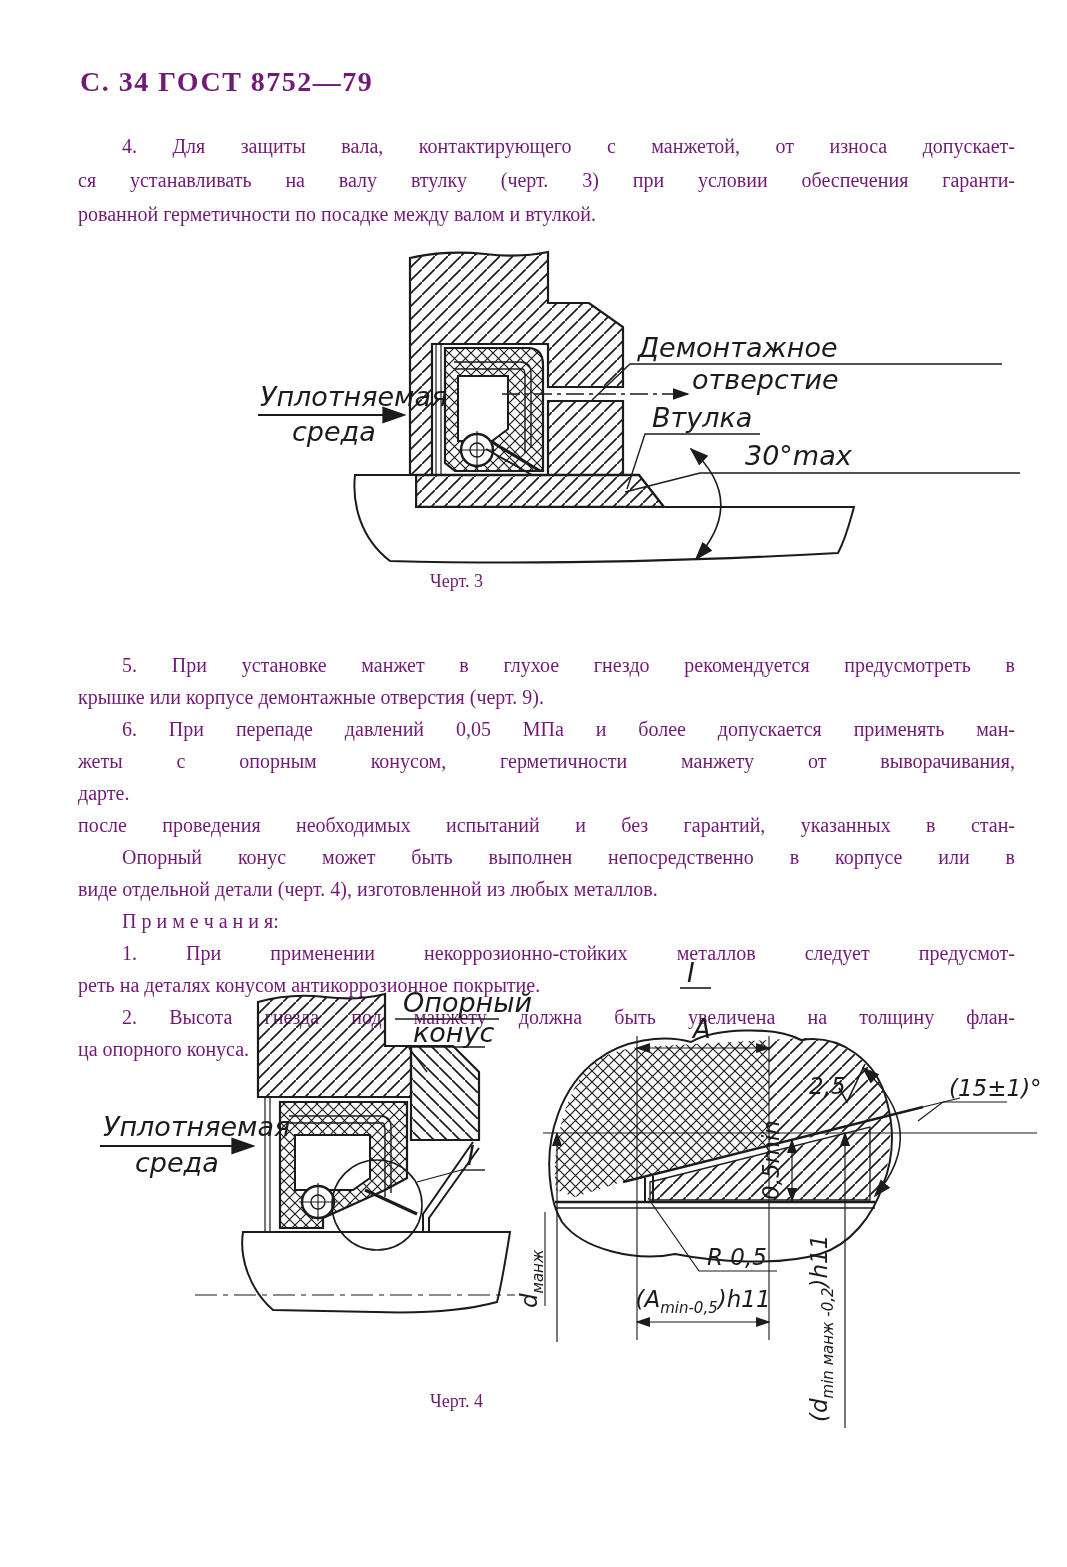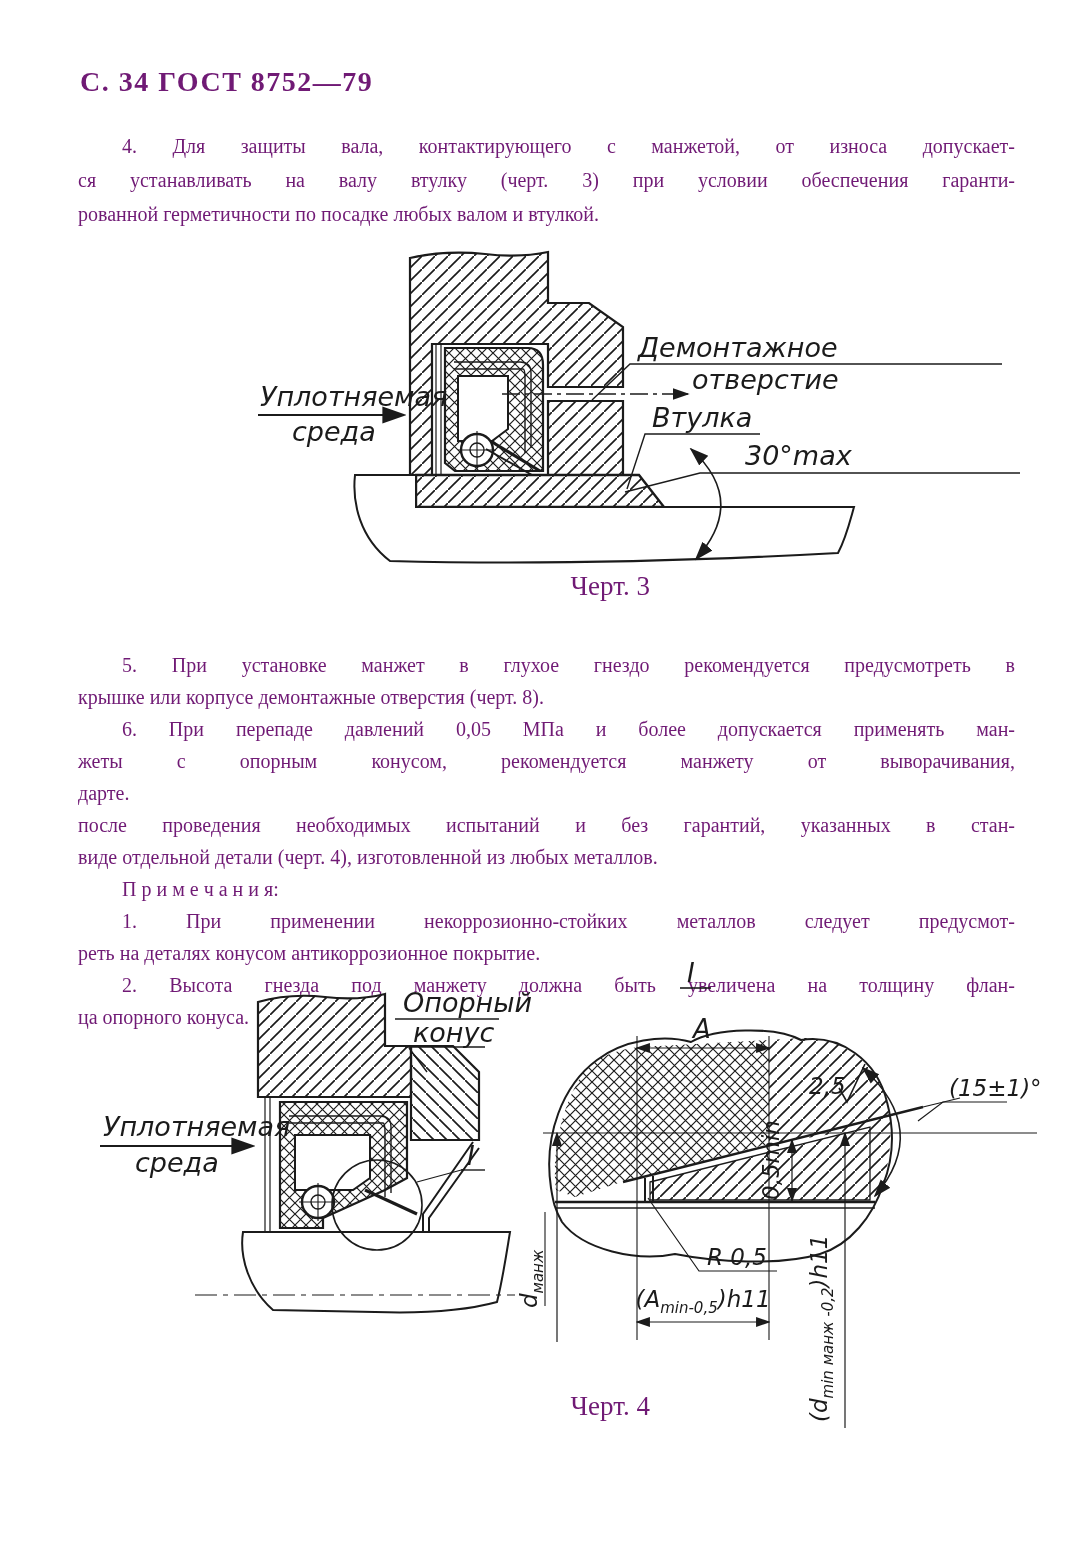--- a/index.html
+++ b/index.html
@@ -7,41 +7,41 @@
         font-family:"Liberation Serif",serif;color:#701a75;overflow:hidden;}
   .hdr{position:absolute;left:80px;top:66px;font-weight:bold;font-size:28px;letter-spacing:1.5px;}
   .tblock{position:absolute;left:78px;width:937px;}
   .tb1{top:129px;}
   .tb2{top:621px;margin-top:28px;}
   .ln{font-size:20px;line-height:34px;}
   .tb2 .ln{line-height:32px;}
   .jl{text-align:justify;text-align-last:justify;}
   .ll{text-align:left;}
   .ind{text-indent:44px;}
-  .cap{position:absolute;width:220px;text-align:right;font-size:27px;}
+  .cap{position:absolute;width:220px;text-align:left;font-size:18px;}
   .cap3{left:430px;top:571px;}
   .cap4{left:430px;top:1391px;}
   .figsvg{position:absolute;}
   svg text{font-family:"DejaVu Sans",sans-serif;font-style:italic;fill:#1b1b1b;}
   text.lbl{font-size:27px;}
   text.dim{font-size:23px;}
   text.dimA{font-size:26px;}
   tspan.sub{font-size:15px;}
 </style>
 </head>
 <body>
 
 <div class="page">
 
   <div class="hdr">С. 34  ГОСТ  8752—79</div>
 
   <div class="tblock tb1">
     <div class="ln jl ind">4. Для защиты вала, контактирующего с манжетой, от износа допускает-</div>
     <div class="ln jl">ся устанавливать на валу втулку (черт. 3) при условии обеспечения гаранти-</div>
-    <div class="ln ll">рованной герметичности по посадке любых валом и втулкой.</div>
+    <div class="ln ll">рованной герметичности по посадке между валом и втулкой.</div>
   </div>
 
   <svg class="figsvg" style="left:240px;top:243px;" width="790" height="338" viewBox="0 0 790 338">
     <defs>
       <pattern id="h3" width="13" height="13" patternUnits="userSpaceOnUse">
         <path d="M-2,15 L15,-2" stroke="#1b1b1b" stroke-width="1.7"></path>
       </pattern>
       <pattern id="x3" width="11" height="11" patternUnits="userSpaceOnUse">
         <path d="M0,0 L11,11 M11,0 L0,11" stroke="#1b1b1b" stroke-width="1.2"></path>
       </pattern>
@@ -88,25 +88,26 @@
 
     <text class="lbl" x="505" y="222">30°max</text>
     <path d="M780,230 L460,230 L385,249" stroke="#1b1b1b" stroke-width="1.4" fill="none"></path>
     <path d="M451,206 Q508,258 456,316" stroke="#1b1b1b" stroke-width="1.6" fill="none" marker-start="url(#ar3)" marker-end="url(#ar3)"></path>
   </svg>
 
   <div class="cap cap3">Черт. 3</div>
 
   <div class="tblock tb2">
     <div class="ln jl ind">5. При установке манжет в глухое гнездо рекомендуется предусмотреть в</div>
-    <div class="ln ll">крышке или корпусе демонтажные отверстия (черт. 8).</div>
+    <div class="ln ll">крышке или корпусе демонтажные отверстия (черт. 9).</div>
     <div class="ln jl ind">6. При перепаде давлений 0,05 МПа и более допускается применять ман-</div>
-    <div class="ln jl">жеты с опорным конусом, рекомендуется манжету от выворачивания,</div>
+    <div class="ln jl">жеты с опорным конусом, герметичности манжету от выворачивания,</div>
     <div class="ln ll">дарте.</div>
     <div class="ln jl">после проведения необходимых испытаний и без гарантий, указанных в стан-</div>
+    <div class="ln jl ind">Опорный конус может быть выполнен непосредственно в корпусе или в</div>
     <div class="ln ll">виде отдельной детали (черт. 4), изготовленной из любых металлов.</div>
     <div class="ln ll ind">П р и м е ч а н и я:</div>
     <div class="ln jl ind">1. При применении некоррозионно-стойких металлов следует предусмот-</div>
     <div class="ln ll">реть на деталях конусом антикоррозионное покрытие.</div>
     <div class="ln jl ind">2. Высота гнезда под манжету должна быть увеличена на толщину флан-</div>
     <div class="ln ll">ца опорного конуса.</div>
   </div>
 
   <svg class="figsvg" style="left:75px;top:950px;" width="990" height="500" viewBox="0 0 990 500">
     <defs>

